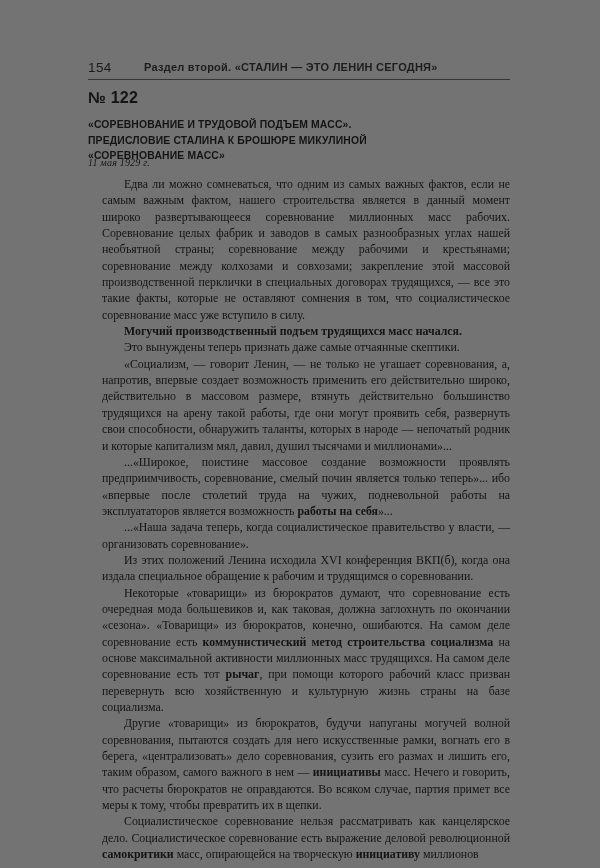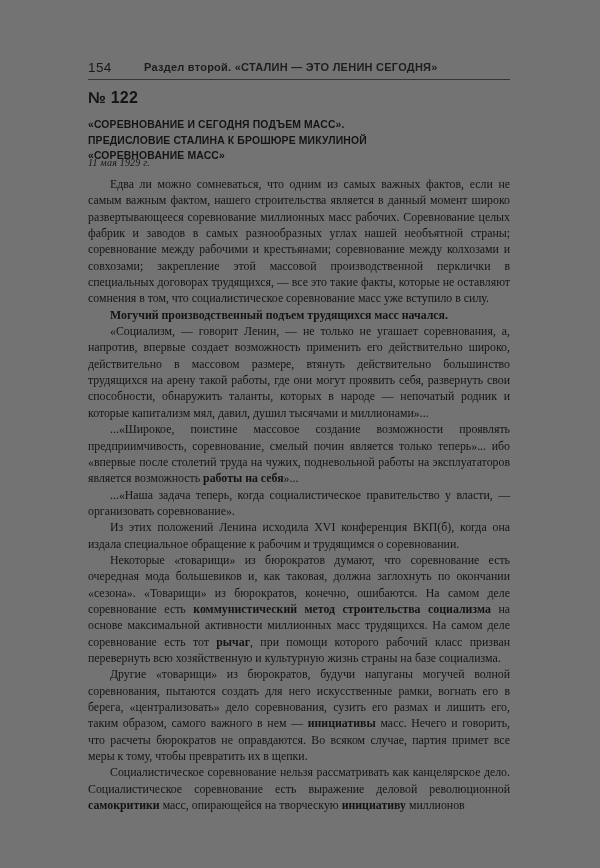--- a/index.html
+++ b/index.html
@@ -113,45 +113,47 @@
   .body-text p {
     margin: 0;
     text-indent: 22px;
   }
   .body-text b {
     font-weight: 700;
   }
   
   .body-text p {
     text-align-last: left;
+    margin-left: 14px;
   }
 </style>
 </head>
 <body>
 
 <div class="page">
 
   <div class="running-head">
     <span class="folio">154</span>
     <span class="head-title">Раздел второй. «СТАЛИН — ЭТО ЛЕНИН СЕГОДНЯ»</span>
   </div>
   <div class="head-rule"></div>
 
   <div class="doc-head">
     <div class="doc-number">№ 122</div>
-    <div class="doc-title-line">«СОРЕВНОВАНИЕ И СЕГОДНЯ ПОДЪЕМ МАСС».</div>
+    <div class="doc-title-line">«СОРЕВНОВАНИЕ И ТРУДОВОЙ ПОДЪЕМ МАСС».</div>
     <div class="doc-title-line">ПРЕДИСЛОВИЕ СТАЛИНА К БРОШЮРЕ МИКУЛИНОЙ</div>
     <div class="doc-title-line">«СОРЕВНОВАНИЕ МАСС»</div>
   </div>
 
   <div class="doc-date">11 мая 1929 г.</div>
 
   <div class="body-text" id="body-text">
       <p><span>Едва ли можно сомневаться, что одним из самых важных фактов, если не самым важным фактом, нашего строительства является в данный момент широко развертывающееся соревнование миллионных масс рабочих. Соревнование целых фабрик и заводов в самых разнообразных углах нашей необъятной страны; соревнование между рабочими и крестьянами; соревнование между колхозами и совхозами; закрепление этой массовой производственной перклички в специальных договорах трудящихся, — все это такие факты, которые не оставляют сомнения в том, что социалистическое соревнование масс уже вступило в силу.</span></p>
       <p><b>Могучий производственный подъем трудящихся масс начался.</b></p>
+      <p><span>Это вынуждены теперь признать даже самые отчаянные скептики.</span></p>
       <p><span>«Социализм, — говорит Ленин, — не только не угашает соревнования, а, напротив, впервые создает возможность применить его действительно широко, действительно в массовом размере, втянуть действительно большинство трудящихся на арену такой работы, где они могут проявить себя, развернуть свои способности, обнаружить таланты, которых в народе — непочатый родник и которые капитализм мял, давил, душил тысячами и миллионами»...</span></p>
       <p><span>...«Широкое, поистине массовое создание возможности проявлять предприимчивость, соревнование, смелый почин является только теперь»... ибо «впервые после столетий труда на чужих, подневольной работы на эксплуататоров является возможность </span><b>работы на себя</b><span>»...</span></p>
       <p><span>...«Наша задача теперь, когда социалистическое правительство у власти, — организовать соревнование».</span></p>
       <p><span>Из этих положений Ленина исходила XVI конференция ВКП(б), когда она издала специальное обращение к рабочим и трудящимся о соревновании.</span></p>
       <p><span>Некоторые «товарищи» из бюрократов думают, что соревнование есть очередная мода большевиков и, как таковая, должна заглохнуть по окончании «сезона». «Товарищи» из бюрократов, конечно, ошибаются. На самом деле соревнование есть </span><b>коммунистический метод строительства социализма</b><span> на основе максимальной активности миллионных масс трудящихся. На самом деле соревнование есть тот </span><b>рычаг</b><span>, при помощи которого рабочий класс призван перевернуть всю хозяйственную и культурную жизнь страны на базе социализма.</span></p>
       <p><span>Другие «товарищи» из бюрократов, будучи напуганы могучей волной соревнования, пытаются создать для него искусственные рамки, вогнать его в берега, «централизовать» дело соревнования, сузить его размах и лишить его, таким образом, самого важного в нем — </span><b>инициативы</b><span> масс. Нечего и говорить, что расчеты бюрократов не оправдаются. Во всяком случае, партия примет все меры к тому, чтобы превратить их в щепки.</span></p>
       <p><span>Социалистическое соревнование нельзя рассматривать как канцелярское дело. Социалистическое соревнование есть выражение деловой революционной </span><b>самокритики</b><span> масс, опирающейся на творческую </span><b>инициативу</b><span> миллионов</span></p>
     </div>
 
 </div>

